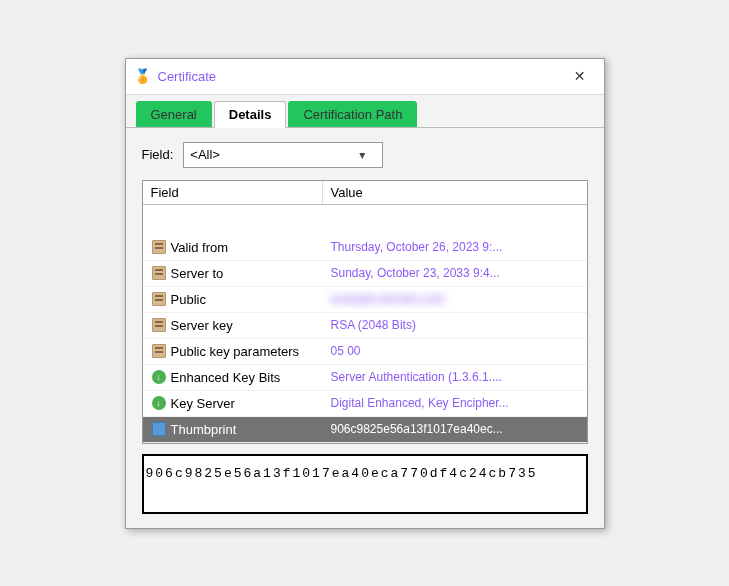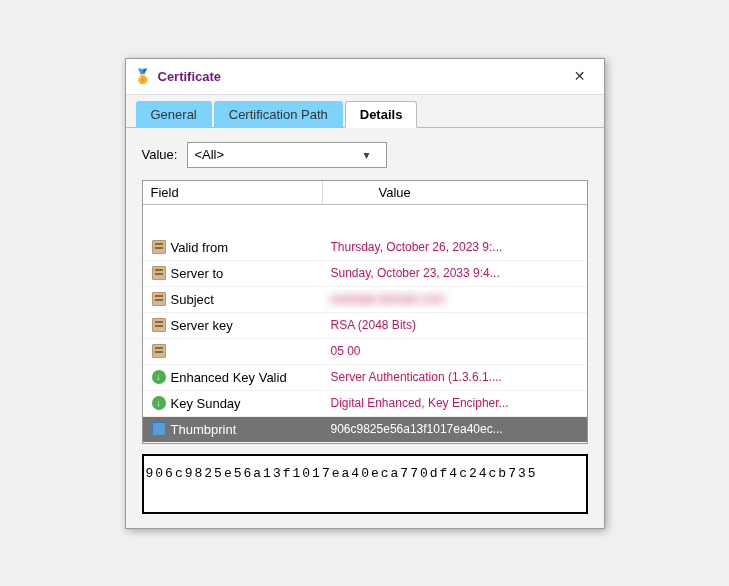--- a/index.html
+++ b/index.html
@@ -36,22 +36,22 @@
     .cert-icon {
       width: 16px;
       height: 16px;
       display: inline-flex;
       align-items: center;
       justify-content: center;
       font-size: 14px;
     }
     .title-text {
       font-size: 13px;
-      font-weight: bold;
-      color: #701a75;
+      font-weight: normal;
+      color: #8b5cf6;
     }
     .close-btn {
       width: 28px;
       height: 24px;
       background: none;
       border: none;
       cursor: pointer;
       display: flex;
       align-items: center;
       justify-content: center;
@@ -64,21 +64,21 @@
       border-bottom: 1px solid #bbb;
       padding: 6px 10px 0 10px;
       gap: 2px;
     }
     .tab {
       padding: 5px 14px;
       font-size: 13px;
       cursor: pointer;
       border: 1px solid transparent;
       border-bottom: none;
-      background: #7dd3fc;
+      background: #22c55e;
       color: #333;
       border-radius: 3px 3px 0 0;
     }
     .tab.active {
       background: #fff;
       border-color: #bbb;
       border-bottom: 1px solid #fff;
       margin-bottom: -1px;
       font-weight: 600;
       color: #000;
@@ -126,21 +126,20 @@
     .table-container {
       border: 1px solid #999;
       background: #fff;
       margin-bottom: 10px;
     }
     .table-header {
       display: flex;
       background: #fff;
       border-bottom: 1px solid #bbb;
       font-size: 13px;
-      gap: 48px;
     }
     .table-header-cell {
       padding: 4px 8px;
       font-weight: normal;
       color: #000;
       flex: 1;
     }
     .table-header-cell:first-child {
       flex: 0 0 180px;
       border-right: 1px solid #ddd;
@@ -236,21 +235,21 @@
       font-weight: bold;
     }
     .icon-blue-doc {
       background: #5b9bd5;
       border: 1px solid #3a7abf;
       width: 14px;
       height: 14px;
       border-radius: 1px;
     }
     .value-text {
-      color: #be185d;
+      color: #8b5cf6;
       font-size: 12px;
     }
     .table-row.selected .value-text {
       color: #fff;
     }
     .detail-box {
       border: 2px solid #000000;
       background: #fff;
       padding: 10px 2px;
       min-height: 60px;
@@ -273,28 +272,28 @@
   <div class="title-bar">
     <div class="title-bar-left">
       <span class="cert-icon">🏅</span>
       <span class="title-text">Certificate</span>
     </div>
     <button class="close-btn">✕</button>
   </div>
 
   <div class="tabs">
     <div class="tab">General</div>
+    <div class="tab active">Details</div>
     <div class="tab">Certification Path</div>
-    <div class="tab active">Details</div>
   </div>
 
   <div class="content">
 
     <div class="show-row">
-      <span class="show-label">Value:</span>
+      <span class="show-label">Field:</span>
       <div class="select-wrapper">
         <select class="show-select">
           <option>&lt;All&gt;</option>
           <option>Version 1 Fields Only</option>
           <option>Extensions Only</option>
           <option>Critical Extensions Only</option>
           <option>Properties Only</option>
         </select>
       </div>
     </div>
@@ -324,60 +323,61 @@
             <span>Server to</span>
           </div>
           <div class="table-cell value-text">Sunday, October 23, 2033 9:4...</div>
         </div>
 
         <div class="table-row">
           <div class="table-cell">
             <span class="row-icon">
                 <span class="icon-doc"></span>
               </span>
-            <span>Subject</span>
+            <span>Public</span>
           </div>
           <div class="table-cell value-text"><span class="blurred">example.domain.com  </span></div>
         </div>
 
         <div class="table-row">
           <div class="table-cell">
             <span class="row-icon">
                 <span class="icon-doc"></span>
               </span>
             <span>Server key</span>
           </div>
           <div class="table-cell value-text">RSA (2048 Bits)</div>
         </div>
 
         <div class="table-row">
           <div class="table-cell">
             <span class="row-icon">
                 <span class="icon-doc"></span>
               </span>
+            <span>Public key parameters</span>
           </div>
           <div class="table-cell value-text">05 00</div>
         </div>
 
         <div class="table-row">
           <div class="table-cell">
             <span class="row-icon">
                 <span class="icon-green">↓</span>
               </span>
-            <span>Enhanced Key Valid</span>
+            <span>Enhanced Key Bits</span>
           </div>
           <div class="table-cell value-text">Server Authentication (1.3.6.1....</div>
         </div>
 
         <div class="table-row">
           <div class="table-cell">
             <span class="row-icon">
                 <span class="icon-green">↓</span>
               </span>
-            <span>Key Sunday</span>
+            <span>Key Server</span>
           </div>
           <div class="table-cell value-text">Digital Enhanced, Key Encipher...</div>
         </div>
 
         <div class="table-row selected">
           <div class="table-cell">
             <span class="row-icon">
                 <span class="icon-blue-doc"></span>
               </span>
             <span>Thumbprint</span>

